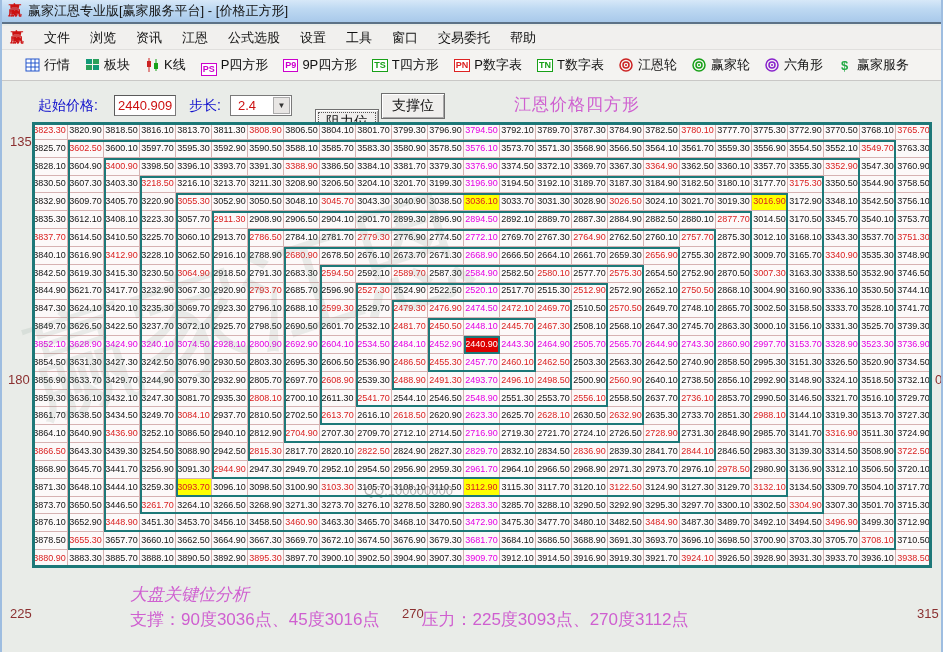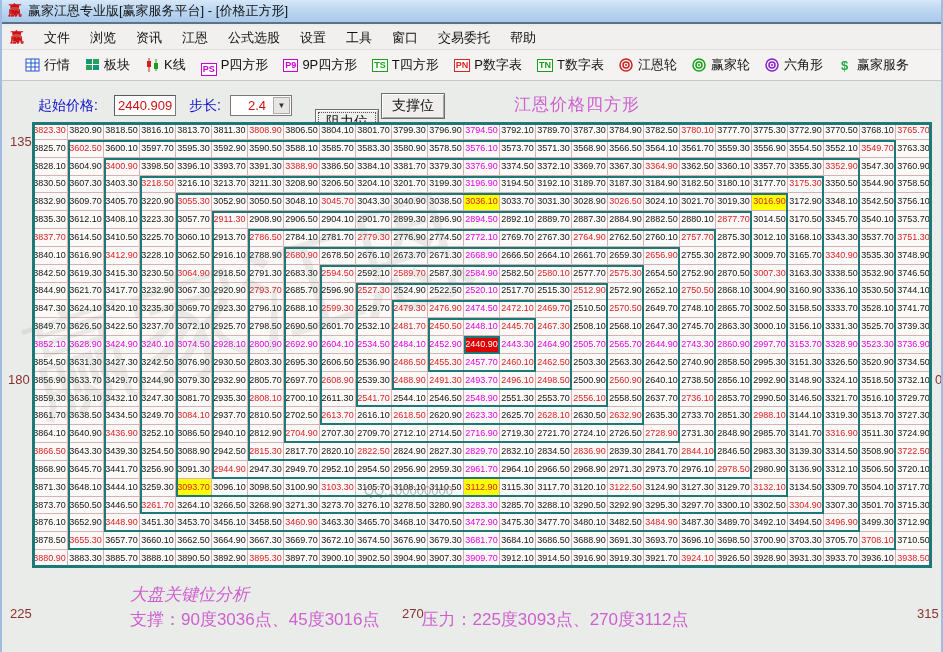--- a/index.html
+++ b/index.html
@@ -25,21 +25,21 @@
   .badge { display:inline-block; font-size:9px; font-weight:bold; line-height:11px; padding:0 1px;
     border:1px solid; background:#fff; }
   
   .deg-label { position:absolute; font-size:13px; color:#8b3030;margin-top:34px; }
   .ctl-label { position:absolute; font-size:14px; color:#1111cc; }
   .ctl-input { position:absolute; width:62px; height:21px; border:1px solid #7a7a7a;
     border-top-color:#5a5a5a; border-left-color:#5a5a5a; background:#fff; color:#cc1111;
     font-size:13px; padding:1px 3px; font-family:"Liberation Sans",sans-serif; }
   .combo { position:absolute; width:62px; height:21px; border:1px solid #7a7a7a; background:#fff;
     display:flex; align-items:center; }
-  .combo .val { flex:1; color:#cc1111; font-size:13px; padding-left:17px; }
+  .combo .val { flex:1; color:#cc1111; font-size:13px; padding-left:7px; }
   .combo .arrow { width:17px; height:17px; margin-right:1px; background:#e8e6e4;
     border:1px solid #aaa; font-size:8px; color:#333; display:flex; align-items:center; justify-content:center; }
   .btn3d { position:absolute; height:26px; background:#efeeec; border:1px solid #6f6f6f;
     box-shadow:inset 1px 1px 0 #ffffff, inset -1px -1px 0 #a8a8a8;
     font-size:14px; color:#111; display:flex; align-items:center; justify-content:center;
     font-family:"Liberation Sans",sans-serif; }
   .btn3d.focused { outline:1px dotted #555; outline-offset:-4px;margin-top:16px; }
   .square-title { position:absolute; font-size:17px; color:#cf5fd0; letter-spacing:1px; }
   
   .grid-wrap { position:absolute; left:30px; top:122px; width:900px; height:446px;

